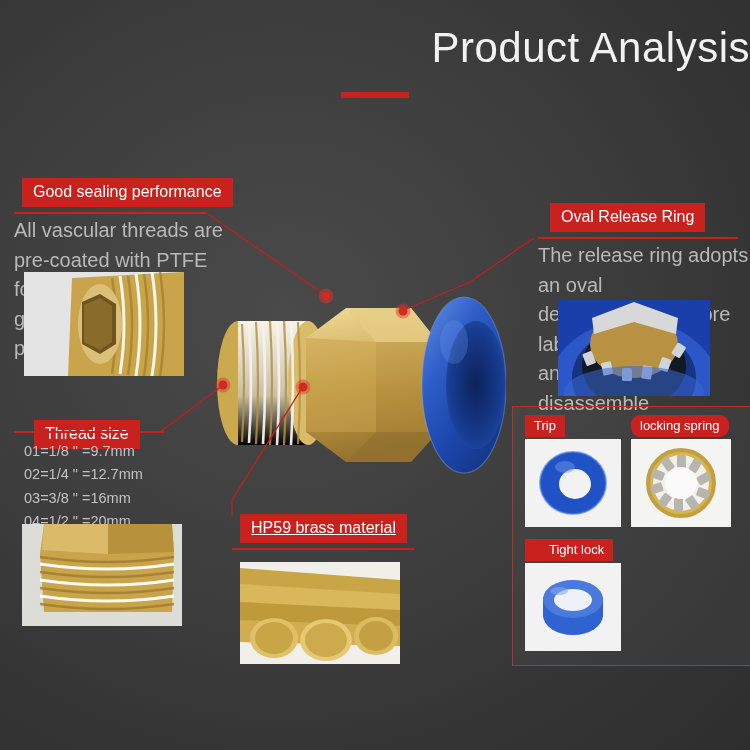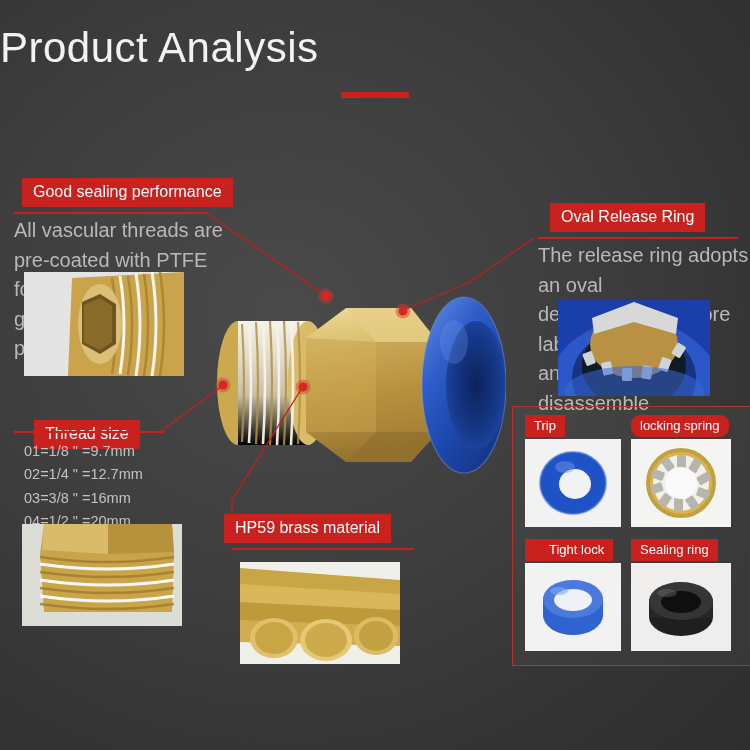--- a/index.html
+++ b/index.html
@@ -10,21 +10,21 @@
   }
   .stage {
     position: relative;
     width: 750px; height: 750px;
     background:
       radial-gradient(ellipse at 38% 42%, #4a4a4a 0%, #3e3e3e 45%, #343434 75%, #2e2e2e 100%);
   }
   
   .title {
     position: absolute; top: 24px; left: 0; width: 750px;
-    text-align: left;
+    text-align: right;
     color: #f2f2f2;
     font-size: 42px;
     font-weight: 400;
     letter-spacing: 0.5px;
   }
   .title-rule {
     position: absolute; top: 92px; left: 50%;
     transform: translateX(-50%);
     width: 68px; height: 6px;
     background: #c9211e;
@@ -239,21 +239,21 @@
       </g>
       <g stroke="#9d7b2c" stroke-width="2.4" fill="none" opacity="0.8">
         <path d="M18 33 Q 86 43 152 33"></path>
         <path d="M18 48 Q 86 58 152 48"></path>
         <path d="M18 64 Q 86 74 152 64"></path>
         <path d="M18 80 Q 86 90 152 80"></path>
       </g>
     </svg>
   </div>
 
-  <div class="badge" style="left:224px; top:514px;">HP59 brass material</div>
+  <div class="badge" style="left:240px; top:514px;text-decoration:underline;">HP59 brass material</div>
   <div class="badge-underline" style="left:232px; top:548px; width:182px;"></div>
 
   <div class="photo" style="left:240px; top:562px; width:160px; height:102px;">
     <svg width="160" height="102" viewBox="0 0 160 102">
       <rect width="160" height="102" fill="#f0efe9"></rect>
       <g>
         <path d="M0 6 L160 18 L160 34 L0 24 Z" fill="#c9a645"></path>
         <path d="M0 22 L160 32 L160 50 L0 42 Z" fill="#d9b85c"></path>
         <path d="M0 40 L160 48 L160 66 L0 60 Z" fill="#bf9a3b"></path>
         <path d="M0 58 L160 64 L160 84 L0 80 Z" fill="#d2ad50"></path>
@@ -340,29 +340,16 @@
           <rect width="96" height="88" fill="#f2f2f2"></rect>
           <ellipse cx="48" cy="52" rx="30" ry="20" fill="#2f63d0"></ellipse>
           <rect x="18" y="34" width="60" height="20" fill="#2f63d0"></rect>
           <ellipse cx="48" cy="36" rx="30" ry="19" fill="#4a7ade"></ellipse>
           <ellipse cx="48" cy="37" rx="19" ry="11" fill="#eef1f8"></ellipse>
           <ellipse cx="34" cy="28" rx="9" ry="4" fill="#86a6ec" opacity="0.6"></ellipse>
         </svg>
       </div>
     </div>
 
-    <div class="part-cell" style="left:118px; top:132px; width:104px; height:120px;">
-      <div class="part-badge" style="left:0px; top:0px;">Sealing ring</div>
-      <div class="part-photo" style="left:0px; top:24px; width:100px; height:88px;">
-        <svg width="100" height="88" viewBox="0 0 100 88">
-          <rect width="100" height="88" fill="#efeeec"></rect>
-          <ellipse cx="50" cy="54" rx="32" ry="19" fill="#1f1f1f"></ellipse>
-          <rect x="18" y="36" width="64" height="19" fill="#262626"></rect>
-          <ellipse cx="50" cy="38" rx="32" ry="19" fill="#353535"></ellipse>
-          <ellipse cx="50" cy="39" rx="20" ry="11" fill="#0f0f0f"></ellipse>
-          <ellipse cx="36" cy="30" rx="10" ry="4" fill="#6a6a6a" opacity="0.45"></ellipse>
-        </svg>
-      </div>
-    </div>
 
   </div>
 
 </div>
 
 </body></html>

